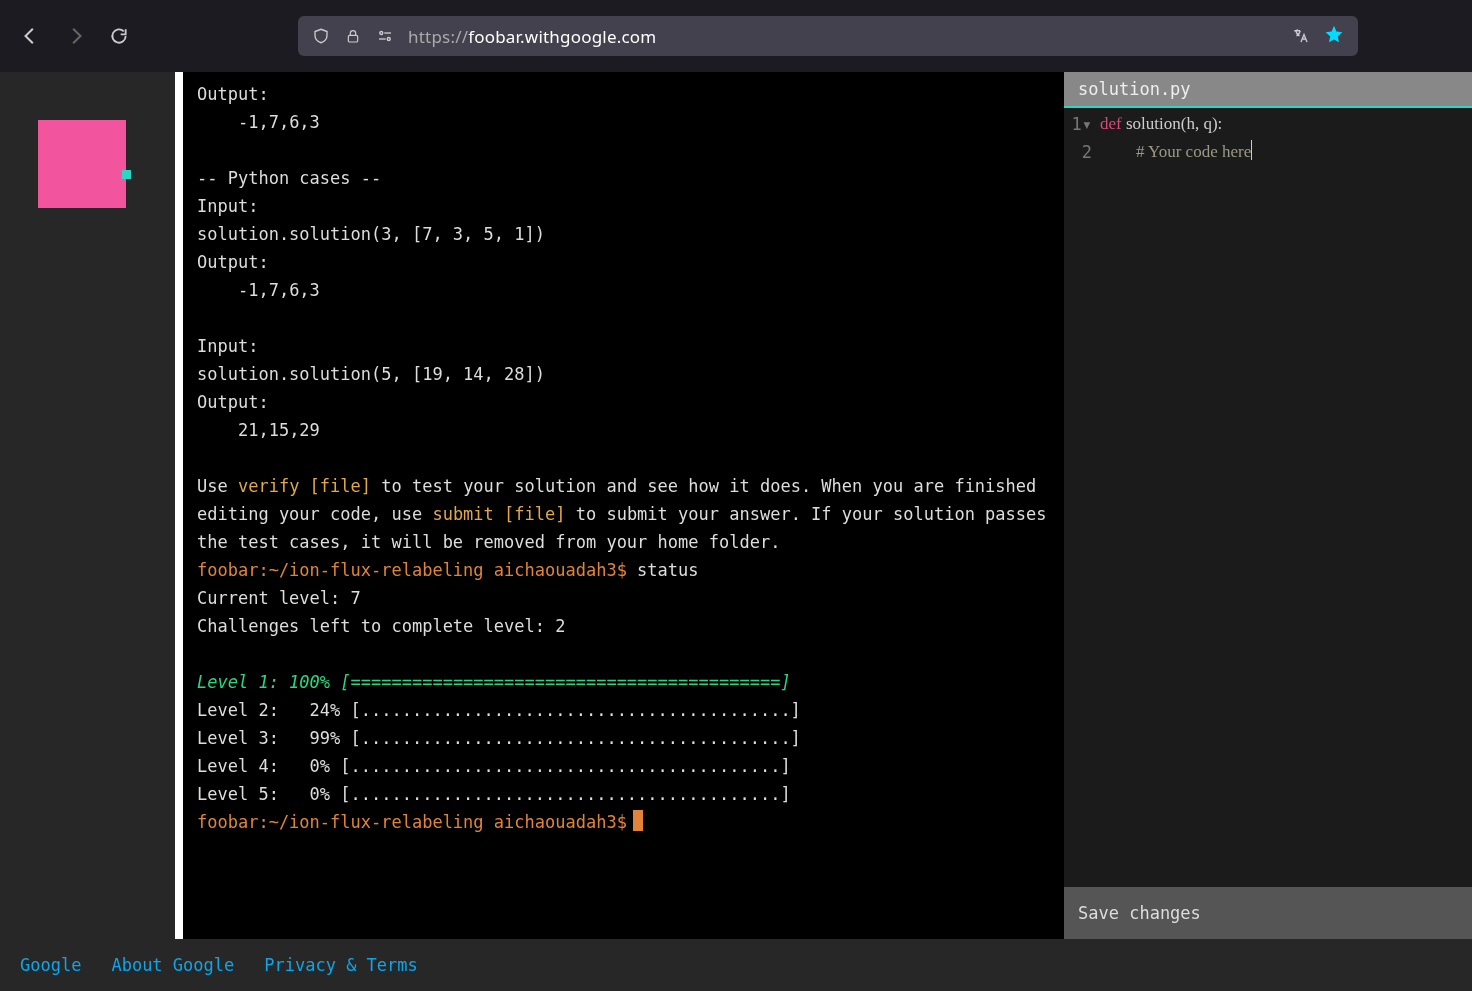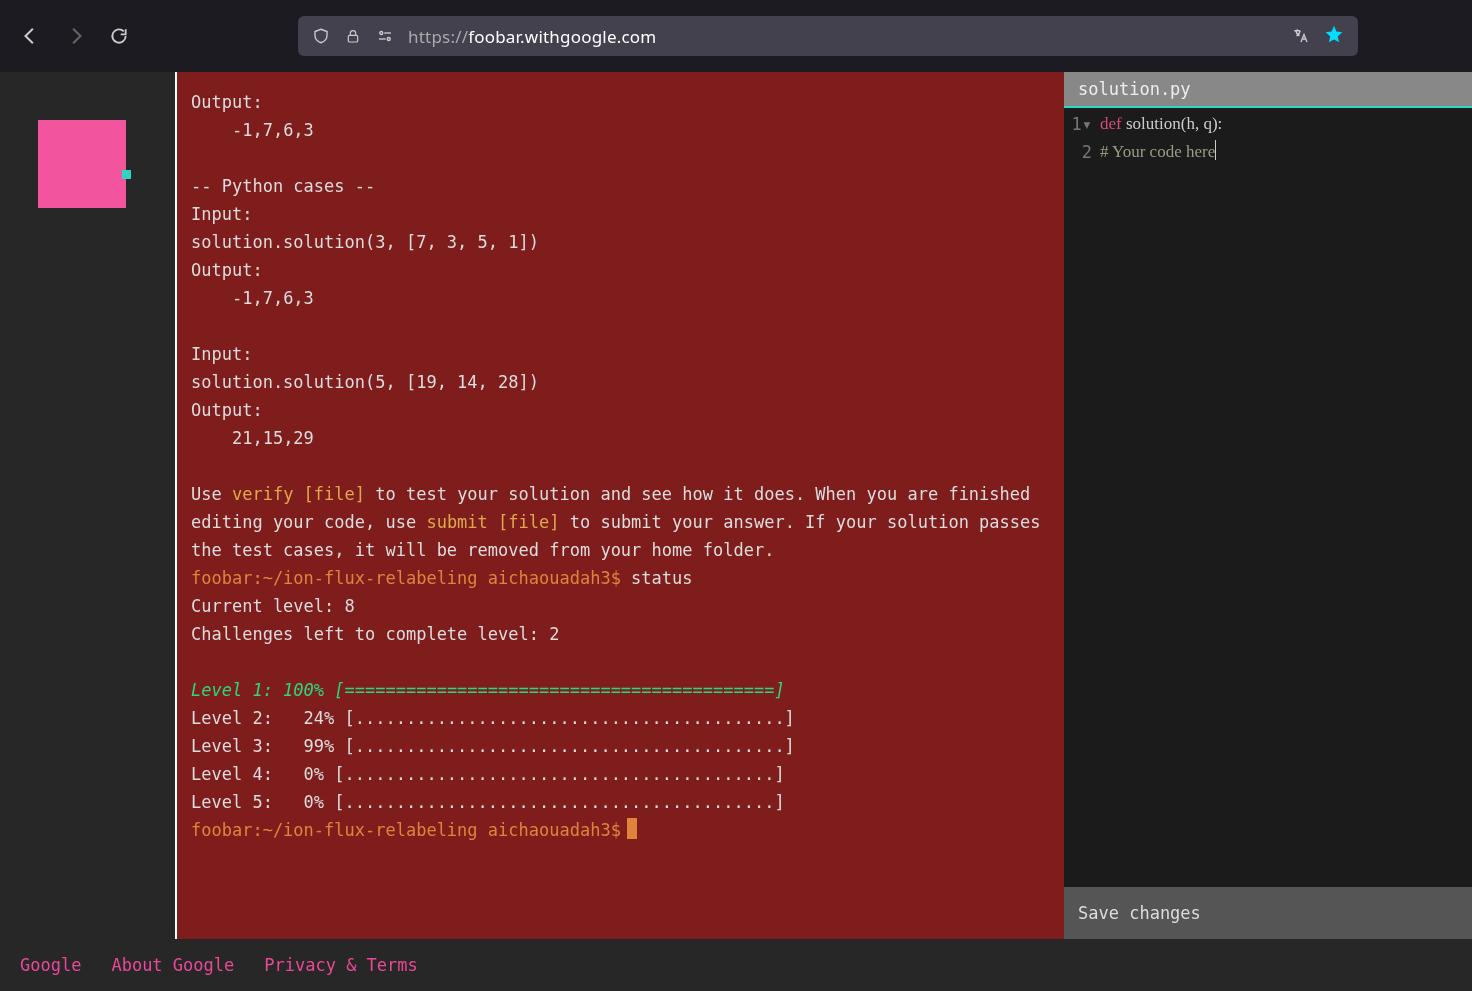--- a/index.html
+++ b/index.html
@@ -65,23 +65,23 @@
   }
   .avatar-dot {
     position: absolute;
     top: 98px; left: 122px;
     width: 9px; height: 9px;
     background: #2cd6c2;
   }
 
   .terminal {
     grid-column: 2; grid-row: 1 / span 2;
-    background: #7f1d1d;
-    border-left: 2px solid #ffffff;
-    padding: 16px 14px 8px 14px;
+    background: #000000;
+    border-left: 8px solid #ffffff;
+    padding: 8px 14px 8px 14px;
     font-size: 17px;
     line-height: 28px;
     white-space: pre-wrap;
     overflow: hidden;
     color: #ddd;
     position: relative;
   }
   .terminal .yellow { color: #e0a84a; }
   .terminal .prompt { color: #e0843c; }
   .terminal .green { color: #2cd680; font-style: italic; }
@@ -118,21 +118,21 @@
   }
   .gutter {
     width: 36px;
     text-align: right;
     color: #777;
     padding-right: 8px;
   }
   .gutter .fold { color: #777; }
   .codelines { flex: 1; color: #ccc; position: relative; font-family: Liberation Serif, serif; }
   .kw-def { color: #d64b77; }
-  .comment { color: #9a9a85; }
+  .comment { color: #9a9a85; margin-left: 36px; }
   .thin-cursor {
     display: inline-block;
     width: 1px; height: 20px;
     background: #ccc;
     vertical-align: -3px;
   }
 
   .timerbar {
     grid-column: 1; grid-row: 2;
     background: #333;
@@ -154,21 +154,21 @@
   .footer {
     grid-column: 1 / span 3;
     grid-row: 3;
     background: #272727;
     display: flex; align-items: center;
     gap: 30px;
     padding: 0 20px;
     font-size: 17px;
     color: #bbb;
   }
-  .footer a { color: #ec4899; text-decoration: none; cursor: pointer; }
+  .footer a { color: #0ea5e9; text-decoration: none; cursor: pointer; }
 </style>
 </head>
 <body>
 
 <div class="chrome">
   <div class="nav-btns">
     <div class="nav-btn">
       <svg viewBox="0 0 24 24" width="22" height="22">
           <path d="M14 4l-8 8 8 8"></path>
         </svg>
@@ -239,21 +239,21 @@
 Output:
     -1,7,6,3
 
 Input:
 solution.solution(5, [19, 14, 28])
 Output:
     21,15,29
 </span>
 <span>Use </span><span class="yellow">verify [file]</span><span> to test your solution and see how it does. When you are finished editing your code, use </span><span class="yellow">submit [file]</span><span> to submit your answer. If your solution passes the test cases, it will be removed from your home folder.</span>
 <span class="prompt">foobar:~/ion-flux-relabeling aichaouadah3$</span><span> status</span>
-<span>Current level: 8
+<span>Current level: 7
 Challenges left to complete level: 2
 </span>
 <span class="green">Level 1: 100% </span><span class="green">[==========================================]</span>
 <span>Level 2:   24% [..........................................]</span>
 <span>Level 3:   99% [..........................................]</span>
 <span>Level 4:   0% [..........................................]</span>
 <span>Level 5:   0% [..........................................]</span>
 <span class="prompt">foobar:~/ion-flux-relabeling aichaouadah3$</span><span class="cursor-block"></span></div>
 
   <div class="editor-tab">

